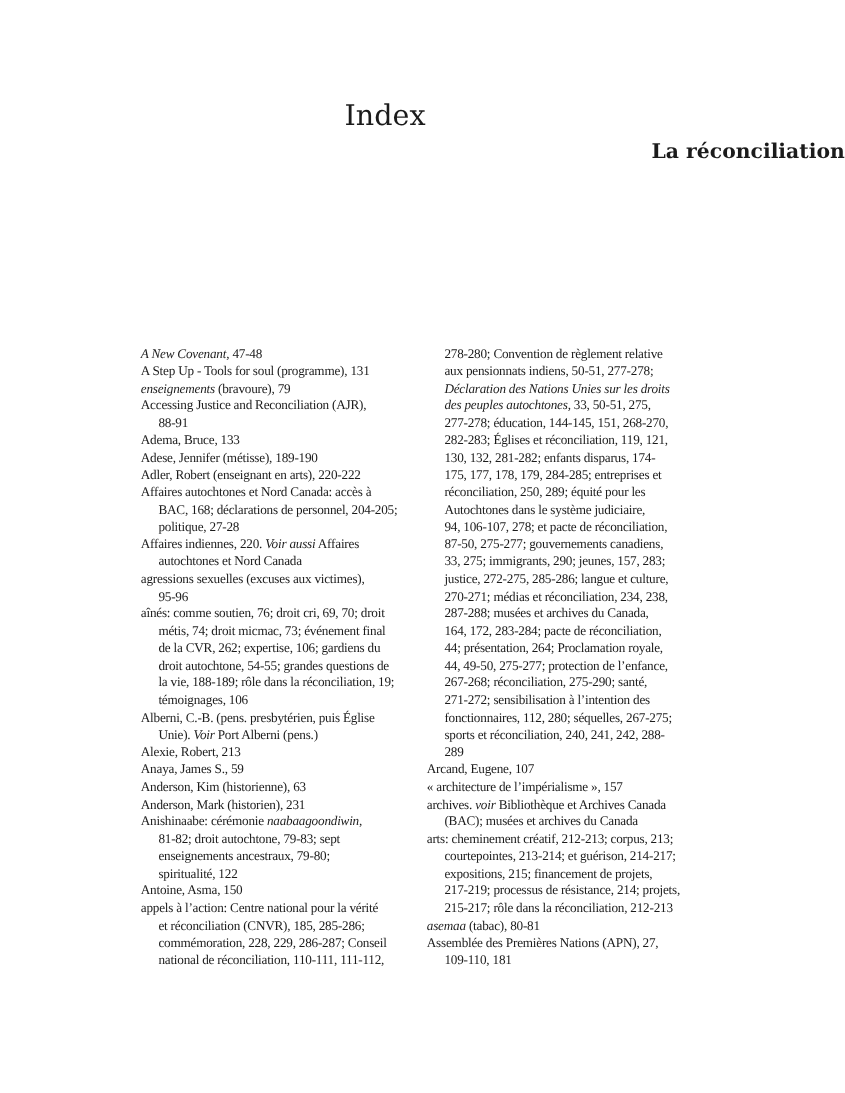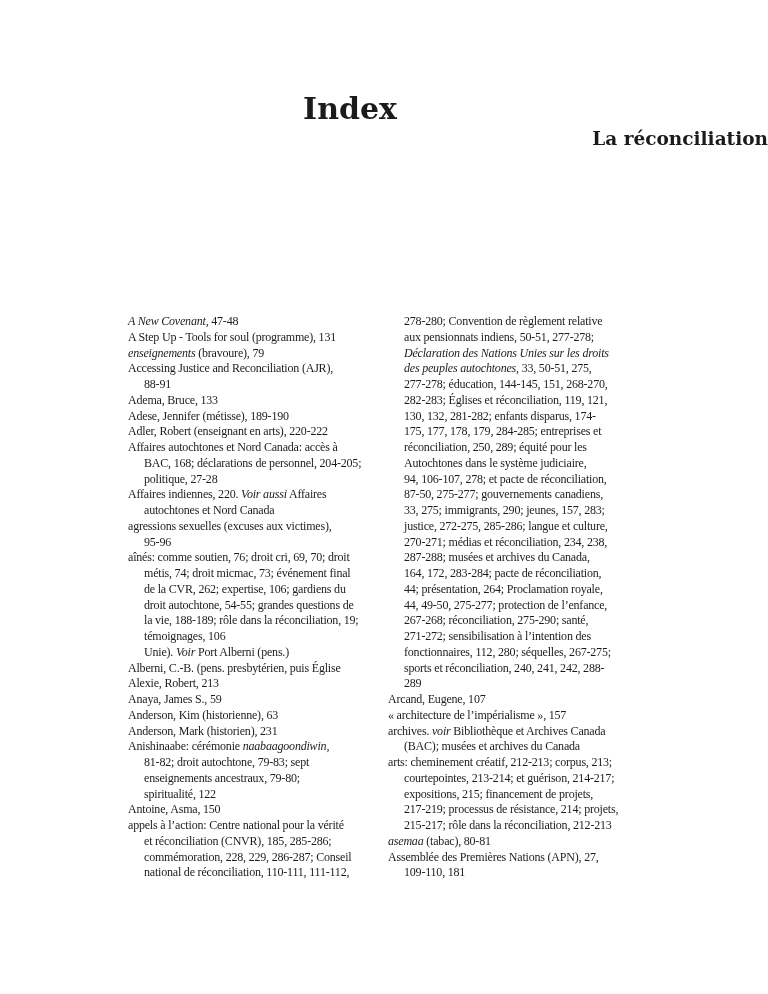--- a/index.html
+++ b/index.html
@@ -9,22 +9,22 @@
     color: #1c1c1c;
     font-family: "Liberation Serif", serif;
     position: relative;
     overflow: hidden;
   }
   .page { position: absolute; inset: 0; background: #ffffff; }
   .title {
     position: absolute; top: 91px; left: 0; width: 700px;
     text-align: center;
     font-family: "DejaVu Serif", serif;
-    font-weight: 700;
-    font-size: 30px;
+    font-weight: 400;
+    font-size: 26px;
     line-height: 1.2;
     color: #1b1b1b;
   }
   .subtitle {
     position: absolute; top: 128px; left: 0; width: 768px;
     text-align: right;
     font-family: "DejaVu Serif", serif;
     font-weight: 700;
     font-size: 18.5px;
     line-height: 1.2;
@@ -69,22 +69,22 @@
         <div class="line"><span>Affaires indiennes, 220. </span><span class="it">Voir aussi</span><span> Affaires</span></div>
         <div class="line indent"><span>autochtones et Nord Canada</span></div>
         <div class="line"><span>agressions sexuelles (excuses aux victimes),</span></div>
         <div class="line indent"><span>95-96</span></div>
         <div class="line"><span>aînés: comme soutien, 76; droit cri, 69, 70; droit</span></div>
         <div class="line indent"><span>métis, 74; droit micmac, 73; événement final</span></div>
         <div class="line indent"><span>de la CVR, 262; expertise, 106; gardiens du</span></div>
         <div class="line indent"><span>droit autochtone, 54-55; grandes questions de</span></div>
         <div class="line indent"><span>la vie, 188-189; rôle dans la réconciliation, 19;</span></div>
         <div class="line indent"><span>témoignages, 106</span></div>
+        <div class="line"><span>Alberni, C.-B. (pens. presbytérien, puis Église</span></div>
         <div class="line indent"><span>Unie). </span><span class="it">Voir</span><span> Port Alberni (pens.)</span></div>
-        <div class="line"><span>Alberni, C.-B. (pens. presbytérien, puis Église</span></div>
         <div class="line"><span>Alexie, Robert, 213</span></div>
         <div class="line"><span>Anaya, James S., 59</span></div>
         <div class="line"><span>Anderson, Kim (historienne), 63</span></div>
         <div class="line"><span>Anderson, Mark (historien), 231</span></div>
         <div class="line"><span>Anishinaabe: cérémonie </span><span class="it">naabaagoondiwin</span><span>,</span></div>
         <div class="line indent"><span>81-82; droit autochtone, 79-83; sept</span></div>
         <div class="line indent"><span>enseignements ancestraux, 79-80;</span></div>
         <div class="line indent"><span>spiritualité, 122</span></div>
         <div class="line"><span>Antoine, Asma, 150</span></div>
         <div class="line"><span>appels à l’action: Centre national pour la vérité</span></div>

